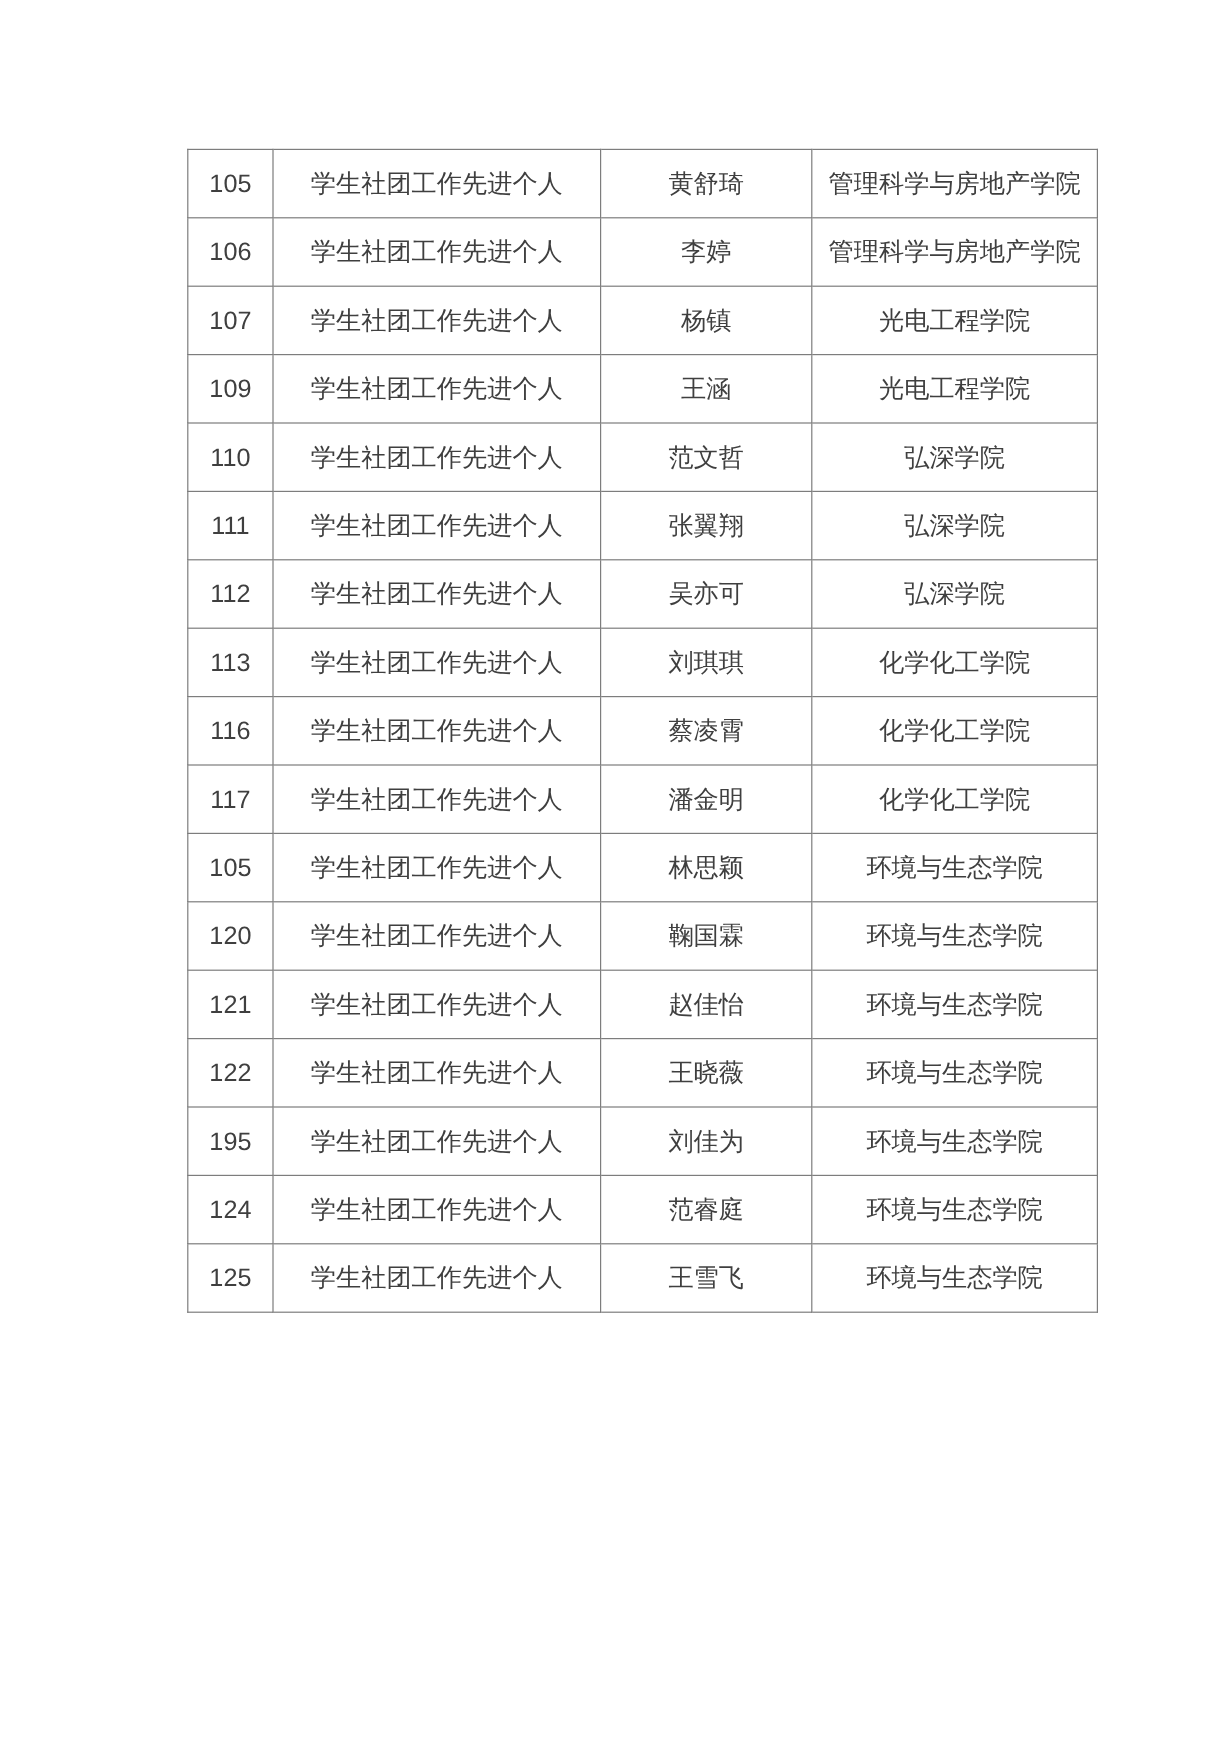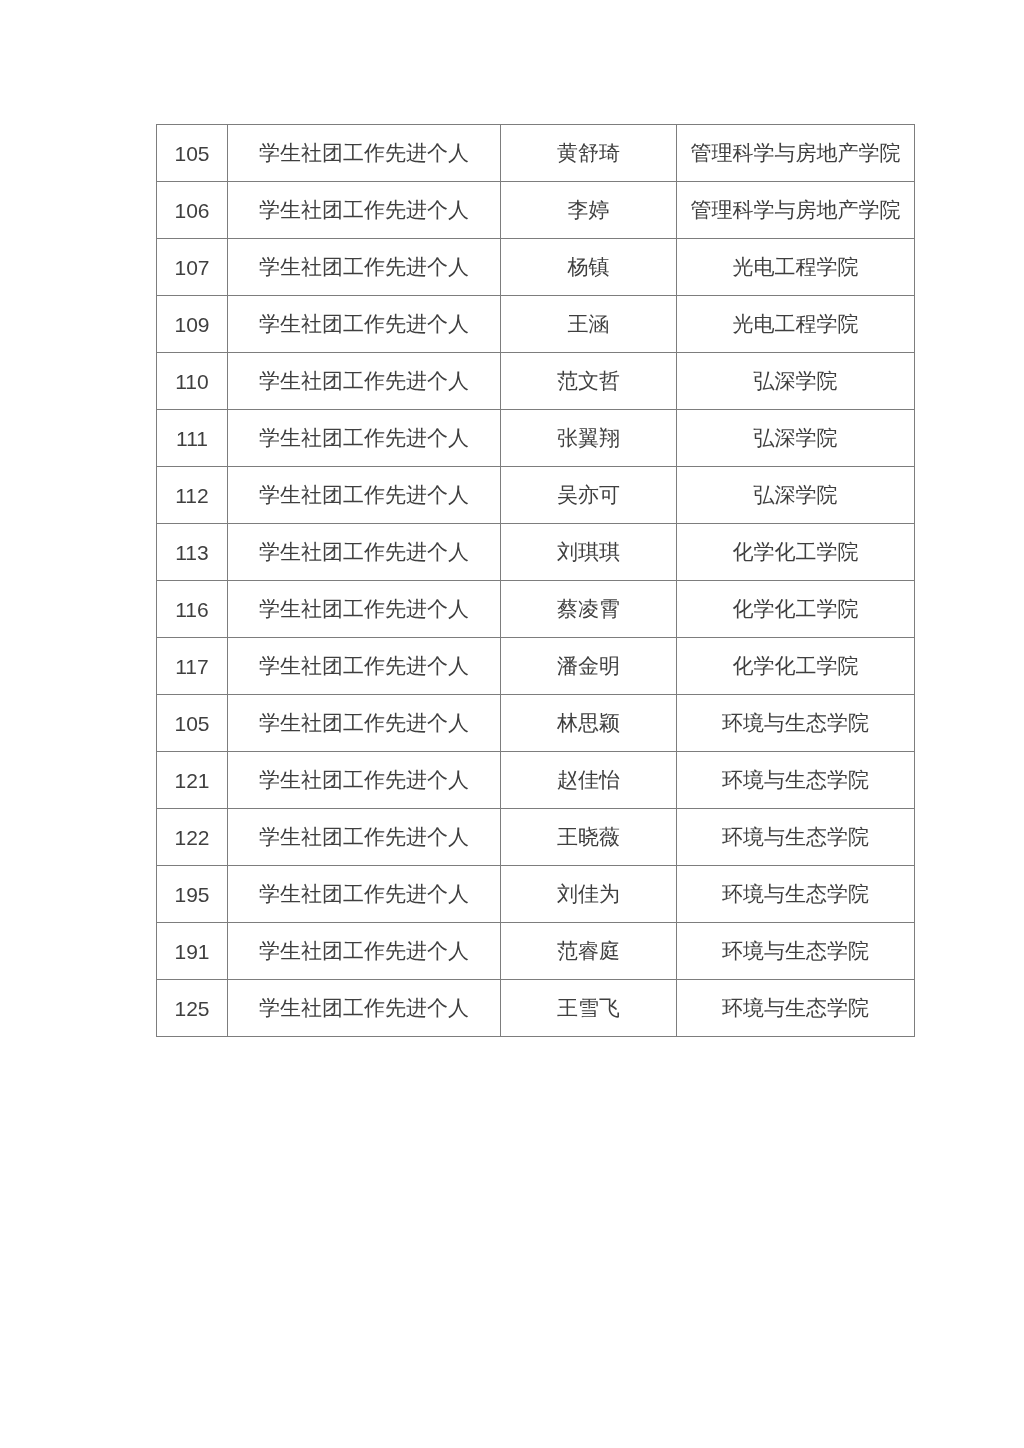--- a/index.html
+++ b/index.html
@@ -131,20 +131,26 @@
   </tr>
 
   <tr>
     <td class="col-index">105</td>
     <td class="col-award">学生社团工作先进个人</td>
     <td class="col-name">林思颖</td>
     <td class="col-college">环境与生态学院</td>
   </tr>
 
 
+  <tr>
+    <td class="col-index">120</td>
+    <td class="col-award">学生社团工作先进个人</td>
+    <td class="col-name">鞠国霖</td>
+    <td class="col-college">环境与生态学院</td>
+  </tr>
 
   <tr>
     <td class="col-index">121</td>
     <td class="col-award">学生社团工作先进个人</td>
     <td class="col-name">赵佳怡</td>
     <td class="col-college">环境与生态学院</td>
   </tr>
 
   <tr>
     <td class="col-index">122</td>
@@ -154,21 +160,21 @@
   </tr>
 
   <tr>
     <td class="col-index">195</td>
     <td class="col-award">学生社团工作先进个人</td>
     <td class="col-name">刘佳为</td>
     <td class="col-college">环境与生态学院</td>
   </tr>
 
   <tr>
-    <td class="col-index">191</td>
+    <td class="col-index">124</td>
     <td class="col-award">学生社团工作先进个人</td>
     <td class="col-name">范睿庭</td>
     <td class="col-college">环境与生态学院</td>
   </tr>
 
   <tr>
     <td class="col-index">125</td>
     <td class="col-award">学生社团工作先进个人</td>
     <td class="col-name">王雪飞</td>
     <td class="col-college">环境与生态学院</td>

